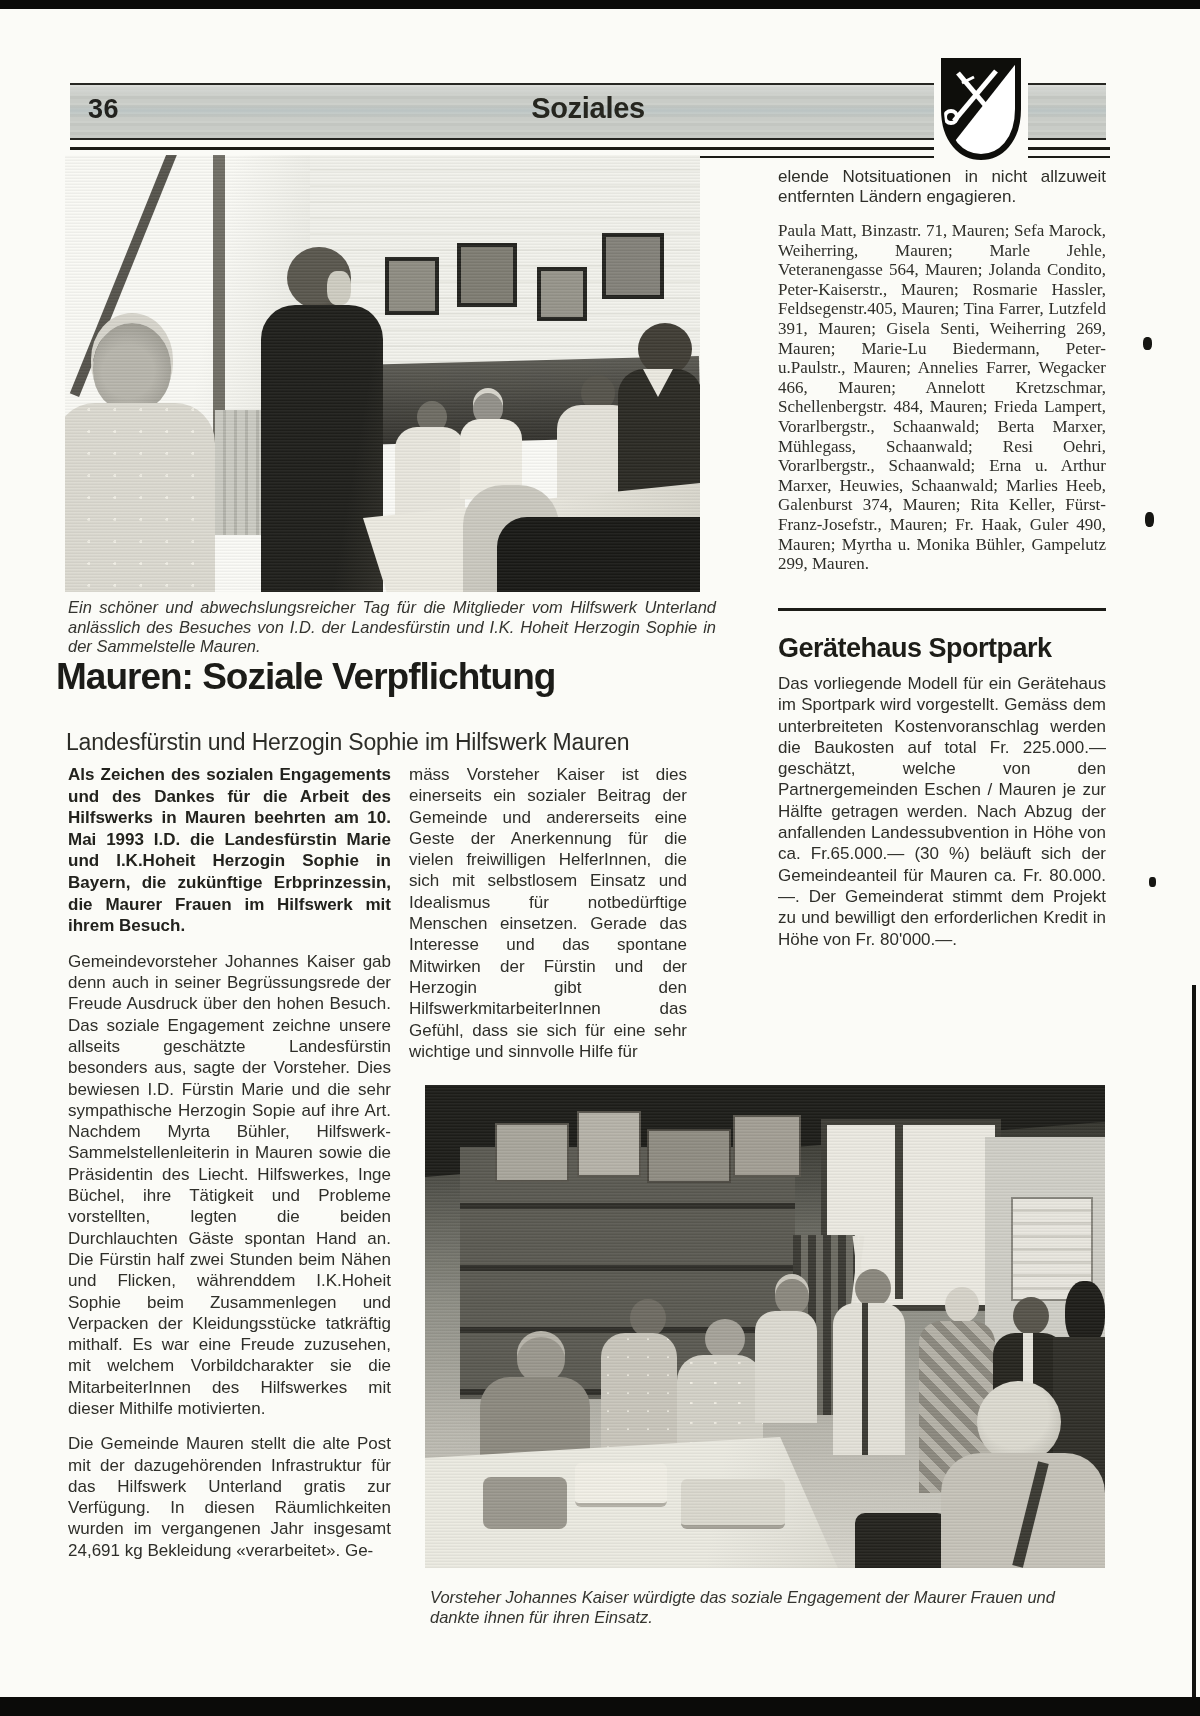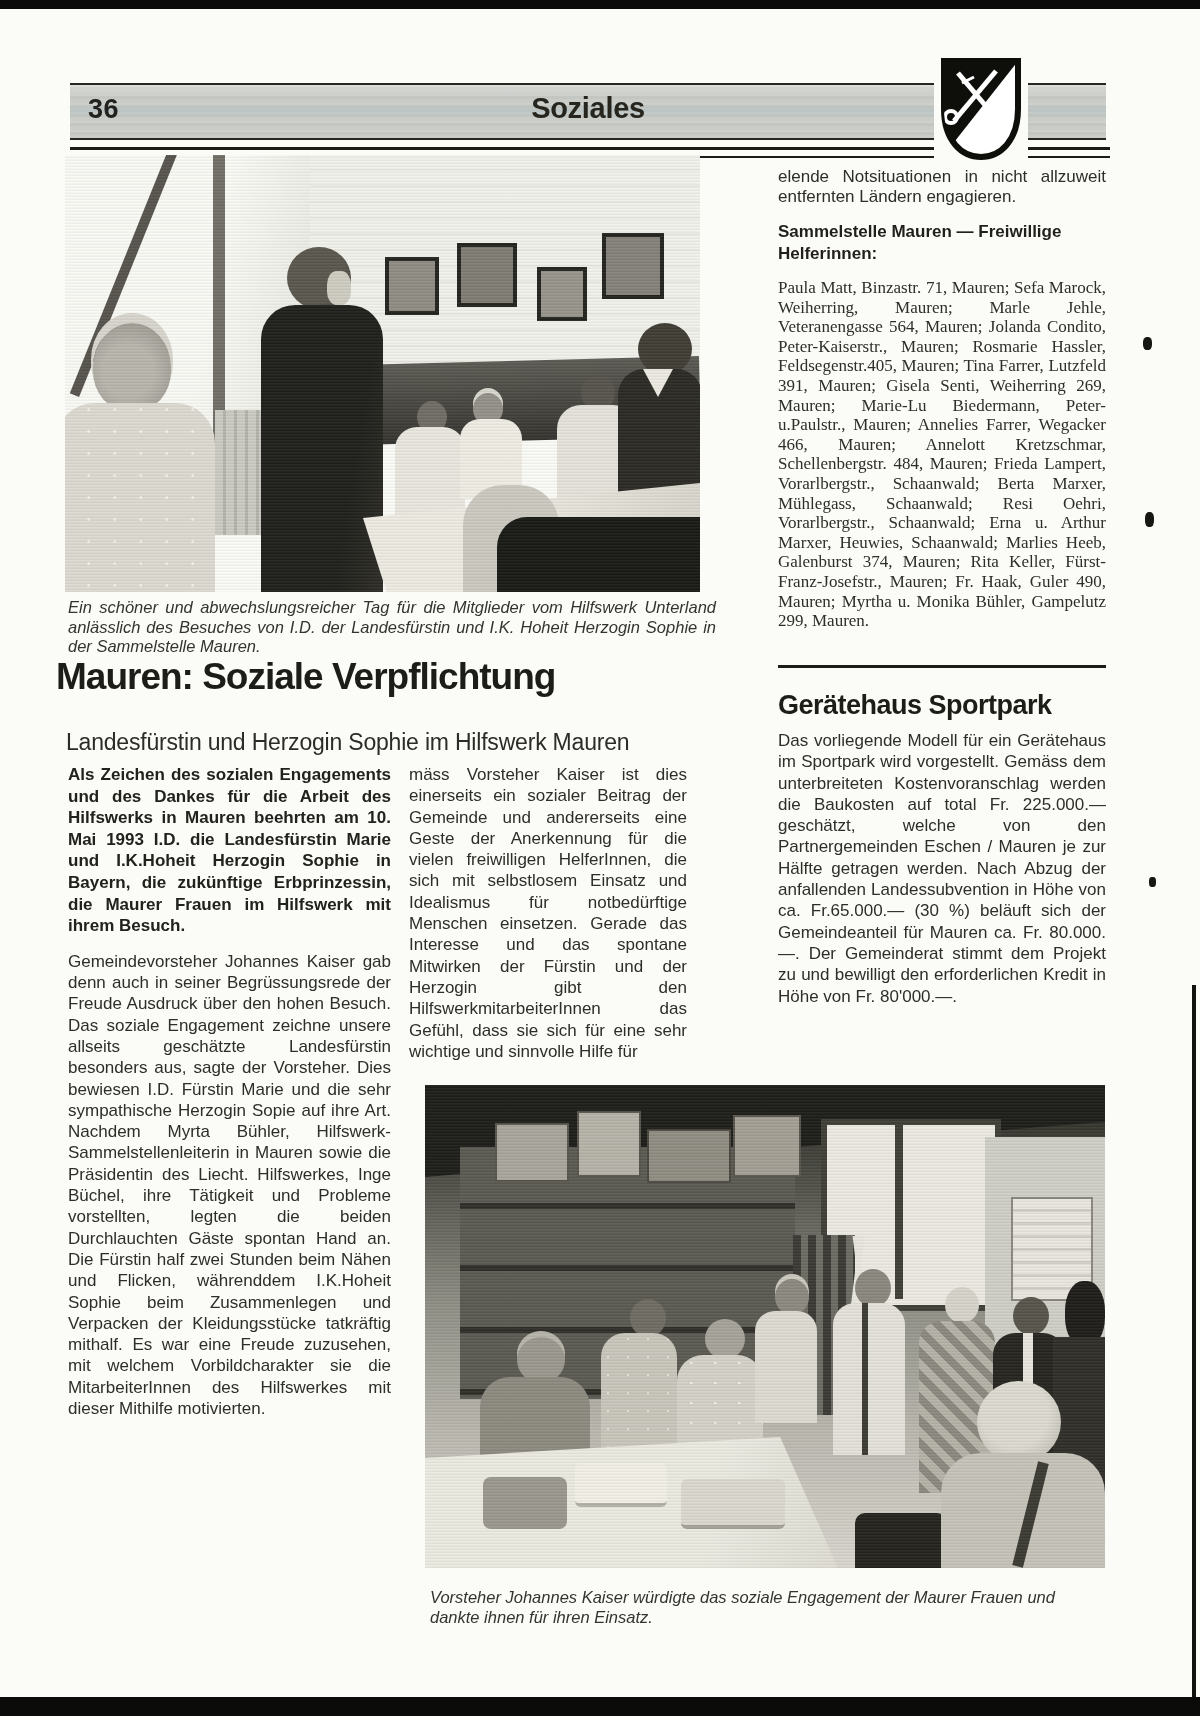--- a/index.html
+++ b/index.html
@@ -119,29 +119,29 @@
 </div>
 
 <div class="abs cap" style="left:68px;top:598px;width:648px;">Ein schöner und abwechslungsreicher Tag für die Mitglieder vom Hilfswerk Unterland anlässlich des Besuches von I.D. der Landesfürstin und I.K. Hoheit Herzogin Sophie in der Sammelstelle Mauren.</div>
 
 <div class="abs headline">Mauren: Soziale Verpflichtung</div>
 <div class="abs subhead">Landesfürstin und Herzogin Sophie im Hilfswerk Mauren</div>
 
 <div class="abs col" style="left:68px;top:764px;width:323px;">
   <p class="lead">Als Zeichen des sozialen Engagements und des Dankes für die Arbeit des Hilfswerks in Mauren beehrten am 10. Mai 1993 I.D. die Landesfürstin Marie und I.K.Hoheit Herzogin Sophie in Bayern, die zukünftige Erbprinzessin, die Maurer Frauen im Hilfswerk mit ihrem Besuch.</p>
   <p>Gemeindevorsteher Johannes Kaiser gab denn auch in seiner Begrüssungsrede der Freude Ausdruck über den hohen Besuch. Das soziale Engagement zeichne unsere allseits geschätzte Landesfürstin besonders aus, sagte der Vorsteher. Dies bewiesen I.D. Fürstin Marie und die sehr sympathische Herzogin Sopie auf ihre Art. Nachdem Myrta Bühler, Hilfswerk-Sammelstellenleiterin in Mauren sowie die Präsidentin des Liecht. Hilfswerkes, Inge Büchel, ihre Tätigkeit und Probleme vorstellten, legten die beiden Durchlauchten Gäste spontan Hand an. Die Fürstin half zwei Stunden beim Nähen und Flicken, währenddem I.K.Hoheit Sophie beim Zusammenlegen und Verpacken der Kleidungsstücke tatkräftig mithalf. Es war eine Freude zuzusehen, mit welchem Vorbildcharakter sie die MitarbeiterInnen des Hilfswerkes mit dieser Mithilfe motivierten.</p>
+  <p>Die Gemeinde Mauren stellt die alte Post mit der dazugehörenden Infrastruktur für das Hilfswerk Unterland gratis zur Verfügung. In diesen Räumlichkeiten wurden im vergangenen Jahr insgesamt 24,691 kg Bekleidung «verarbeitet». Ge-</p>
 </div>
 
 <div class="abs col" style="left:409px;top:764px;width:278px;">
   <p>mäss Vorsteher Kaiser ist dies einerseits ein sozialer Beitrag der Gemeinde und andererseits eine Geste der Anerkennung für die vielen freiwilligen HelferInnen, die sich mit selbstlosem Einsatz und Idealismus für notbedürftige Menschen einsetzen. Gerade das Interesse und das spontane Mitwirken der Fürstin und der Herzogin gibt den HilfswerkmitarbeiterInnen das Gefühl, dass sie sich für eine sehr wichtige und sinnvolle Hilfe für</p>
 </div>
 
 <div class="abs col" style="left:778px;top:167px;width:328px;">
   <p class="rc-intro">elende Notsituationen in nicht allzuweit entfernten Ländern engagieren.</p>
-  <p class="rc-h">Sammelstelle Mauren — Freiwillige Helferinnen:</p>
   <p class="rc-names">Paula Matt, Binzastr. 71, Mauren; Sefa Marock, Weiherring, Mauren; Marle Jehle, Veteranengasse 564, Mauren; Jolanda Condito, Peter-Kaiserstr., Mauren; Rosmarie Hassler, Feldsegenstr.405, Mauren; Tina Farrer, Lutzfeld 391, Mauren; Gisela Senti, Weiherring 269, Mauren; Marie-Lu Biedermann, Peter-u.Paulstr., Mauren; Annelies Farrer, Wegacker 466, Mauren; Annelott Kretzschmar, Schellenbergstr. 484, Mauren; Frieda Lampert, Vorarlbergstr., Schaanwald; Berta Marxer, Mühlegass, Schaanwald; Resi Oehri, Vorarlbergstr., Schaanwald; Erna u. Arthur Marxer, Heuwies, Schaanwald; Marlies Heeb, Galenburst 374, Mauren; Rita Keller, Fürst-Franz-Josefstr., Mauren; Fr. Haak, Guler 490, Mauren; Myrtha u. Monika Bühler, Gampelutz 299, Mauren.</p>
   <hr class="col-rule">
   <h2 class="rc-h2">Gerätehaus Sportpark</h2>
   <p>Das vorliegende Modell für ein Gerätehaus im Sportpark wird vorgestellt. Gemäss dem unterbreiteten Kostenvoranschlag werden die Baukosten auf total Fr. 225.000.— geschätzt, welche von den Partnergemeinden Eschen / Mauren je zur Hälfte getragen werden. Nach Abzug der anfallenden Landessubvention in Höhe von ca. Fr.65.000.— (30 %) beläuft sich der Gemeindeanteil für Mauren ca. Fr. 80.000.—. Der Gemeinderat stimmt dem Projekt zu und bewilligt den erforderlichen Kredit in Höhe von Fr. 80'000.—.</p>
 </div>
 
 <div id="photo2" class="photo">
   <div class="ph" style="left:0;top:0;width:680px;height:92px;background:#1d1d19;clip-path:polygon(0 0,100% 0,100% 40%,0 100%);"></div>
   <div class="ph" style="left:35px;top:62px;width:335px;height:252px;background:repeating-linear-gradient(180deg,#5b5a52 0 56px,#2f2e29 56px 62px);"></div>
   <div class="ph" style="left:70px;top:38px;width:70px;height:55px;background:#a9a69c;border:2px solid #57544c;"></div>

